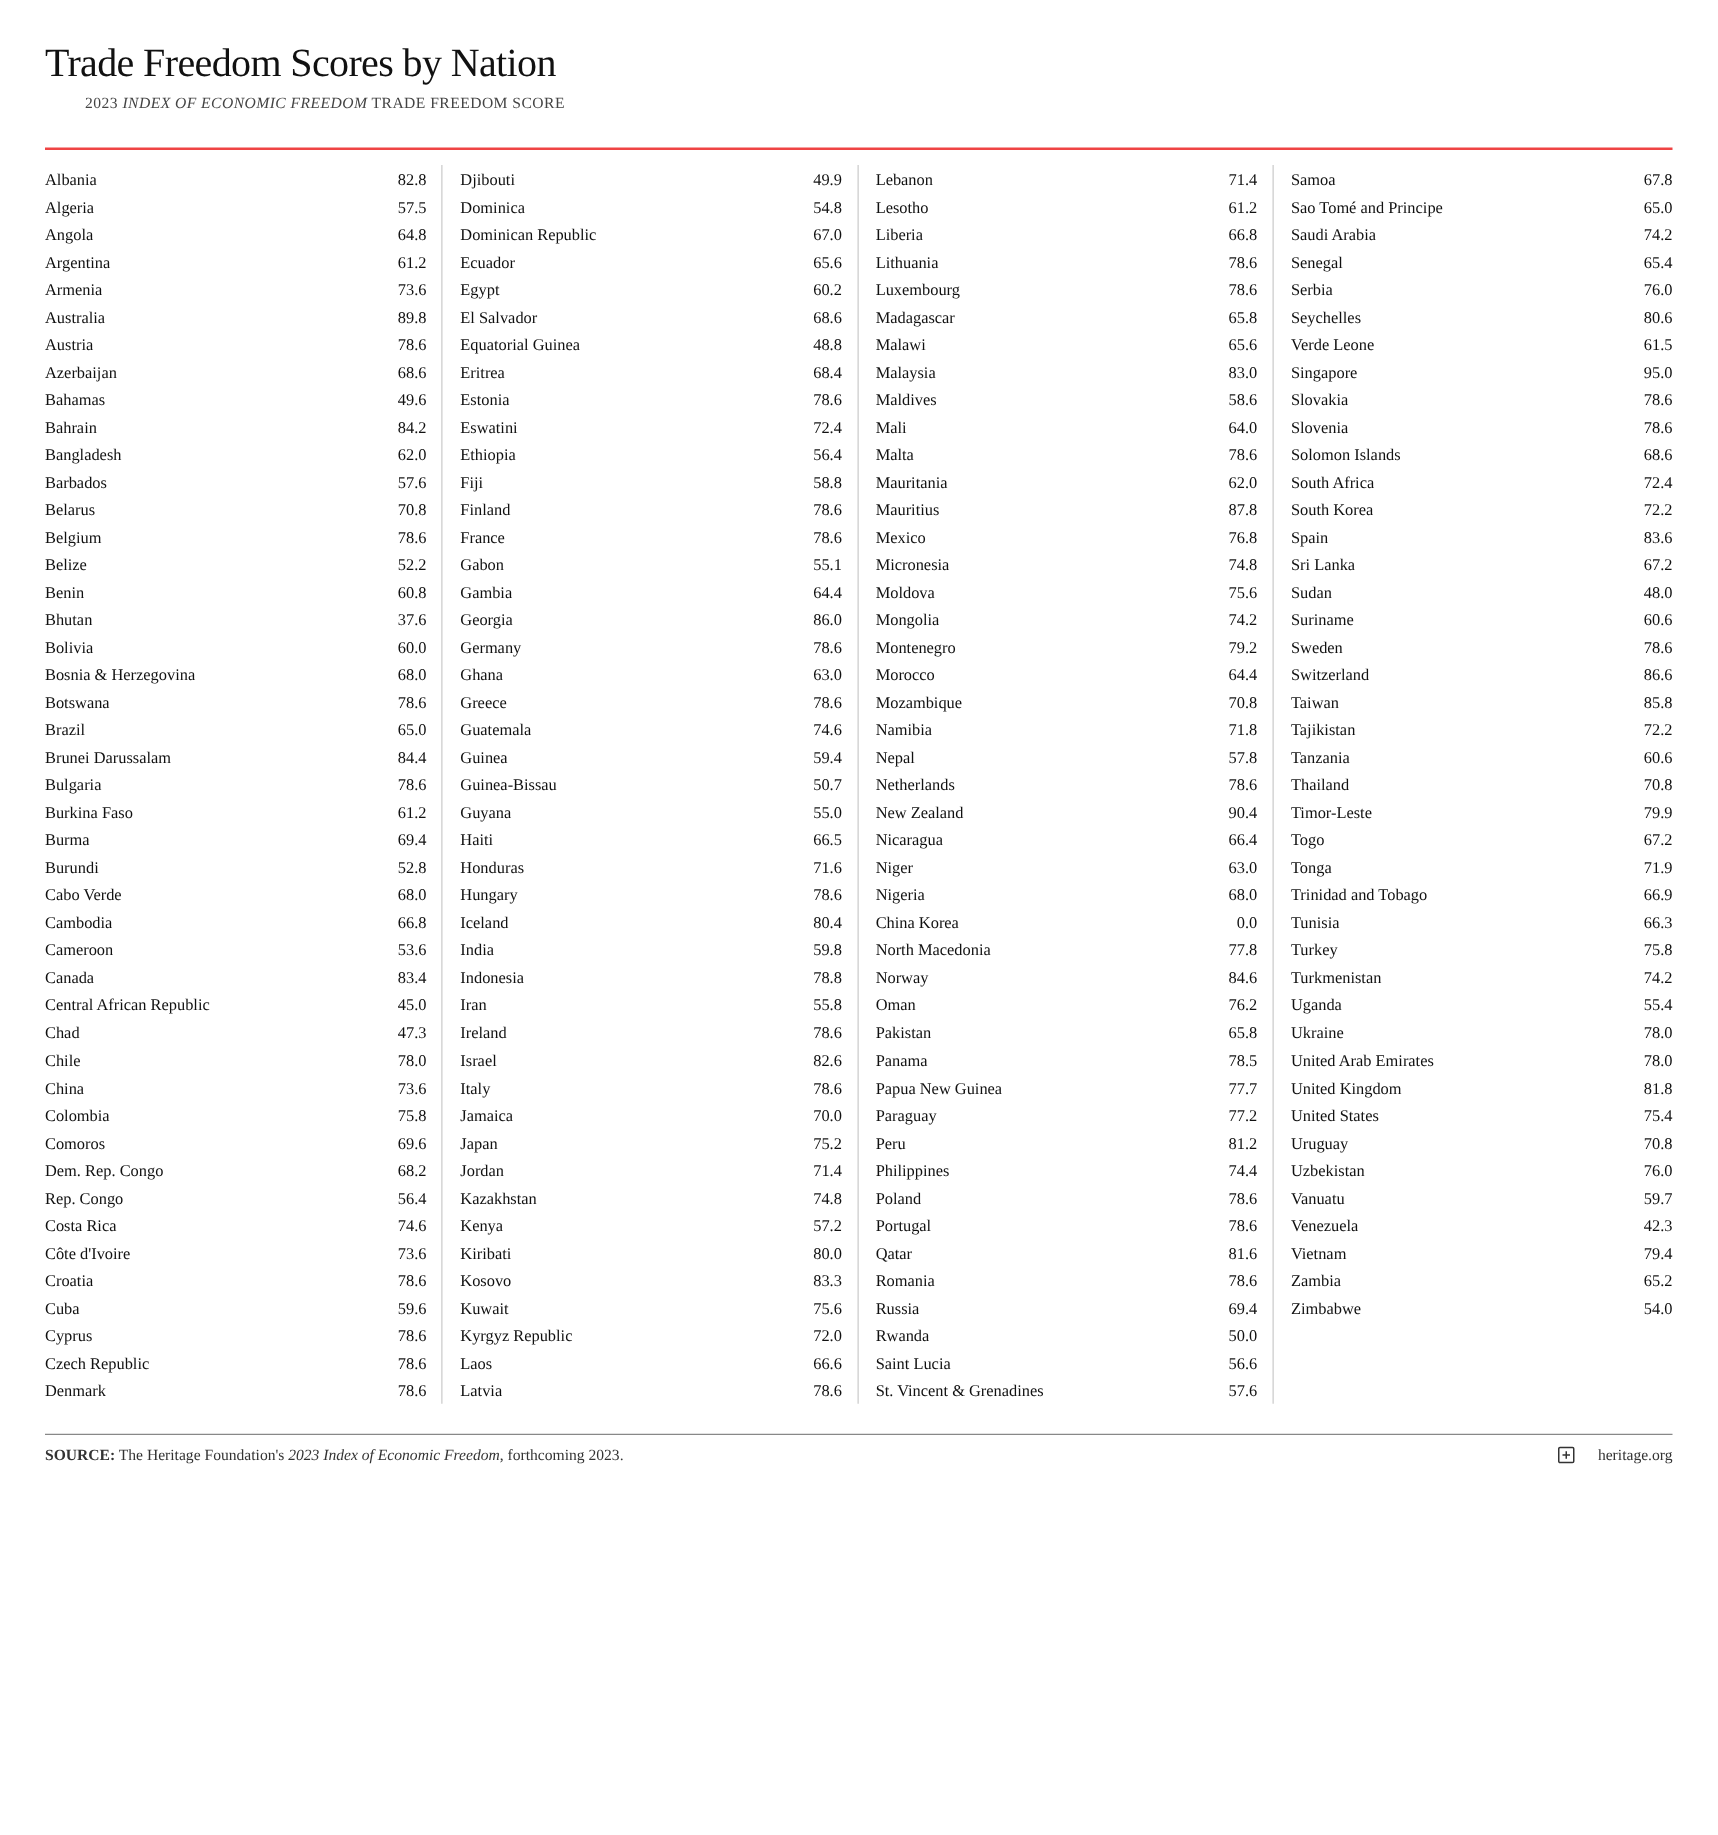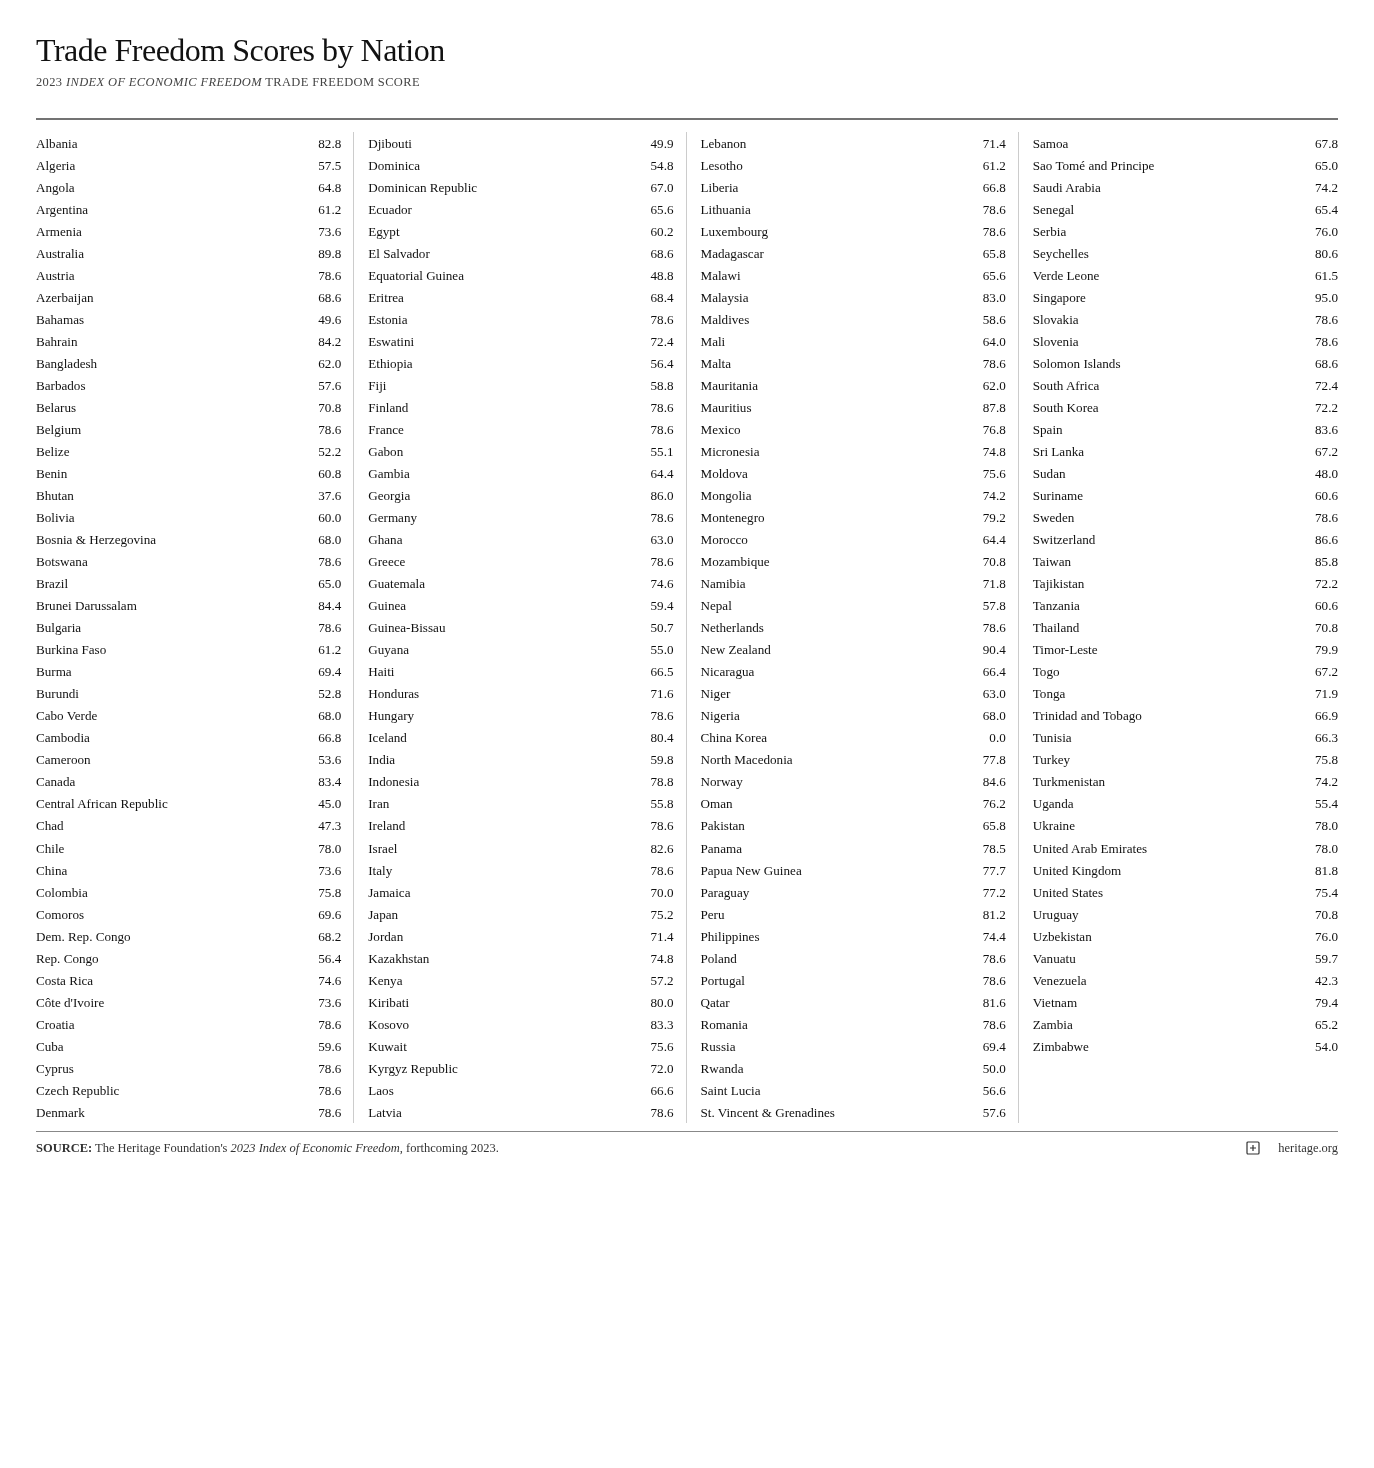--- a/index.html
+++ b/index.html
@@ -14,29 +14,30 @@
       font-size: 2rem;
       font-weight: 400;
       margin-bottom: 6px;
       letter-spacing: -0.5px;
     }
     .subtitle {
       font-size: 0.78rem;
       color: #444;
       margin-bottom: 28px;
       letter-spacing: 0.03em;
+      margin-left: 32px;
     }
     .subtitle em {
       font-style: italic;
     }
     .columns-wrapper {
       display: flex;
       flex-direction: row;
       gap: 0;
-      border-top: 2px solid #737373;
+      border-top: 2px solid #ef4444;
       padding-top: 12px;
     }
     .col {
       flex: 1 1 0;
       padding-right: 12px;
     }
     .col:last-child { padding-right: 0; }
     .col + .col {
       border-left: 1px solid #ccc;
       padding-left: 14px;
@@ -52,21 +53,21 @@
     .entry .country {
       flex: 1;
       padding-right: 6px;
     }
     .entry .score {
       text-align: right;
       min-width: 36px;
       font-variant-numeric: tabular-nums;
     }
     .footer {
-      margin-top: 8px;
+      margin-top: 24px;
       border-top: 1px solid #888;
       padding-top: 8px;
       display: flex;
       justify-content: space-between;
       align-items: flex-end;
     }
     .footer-source {
       font-size: 0.78rem;
       color: #333;
     }

